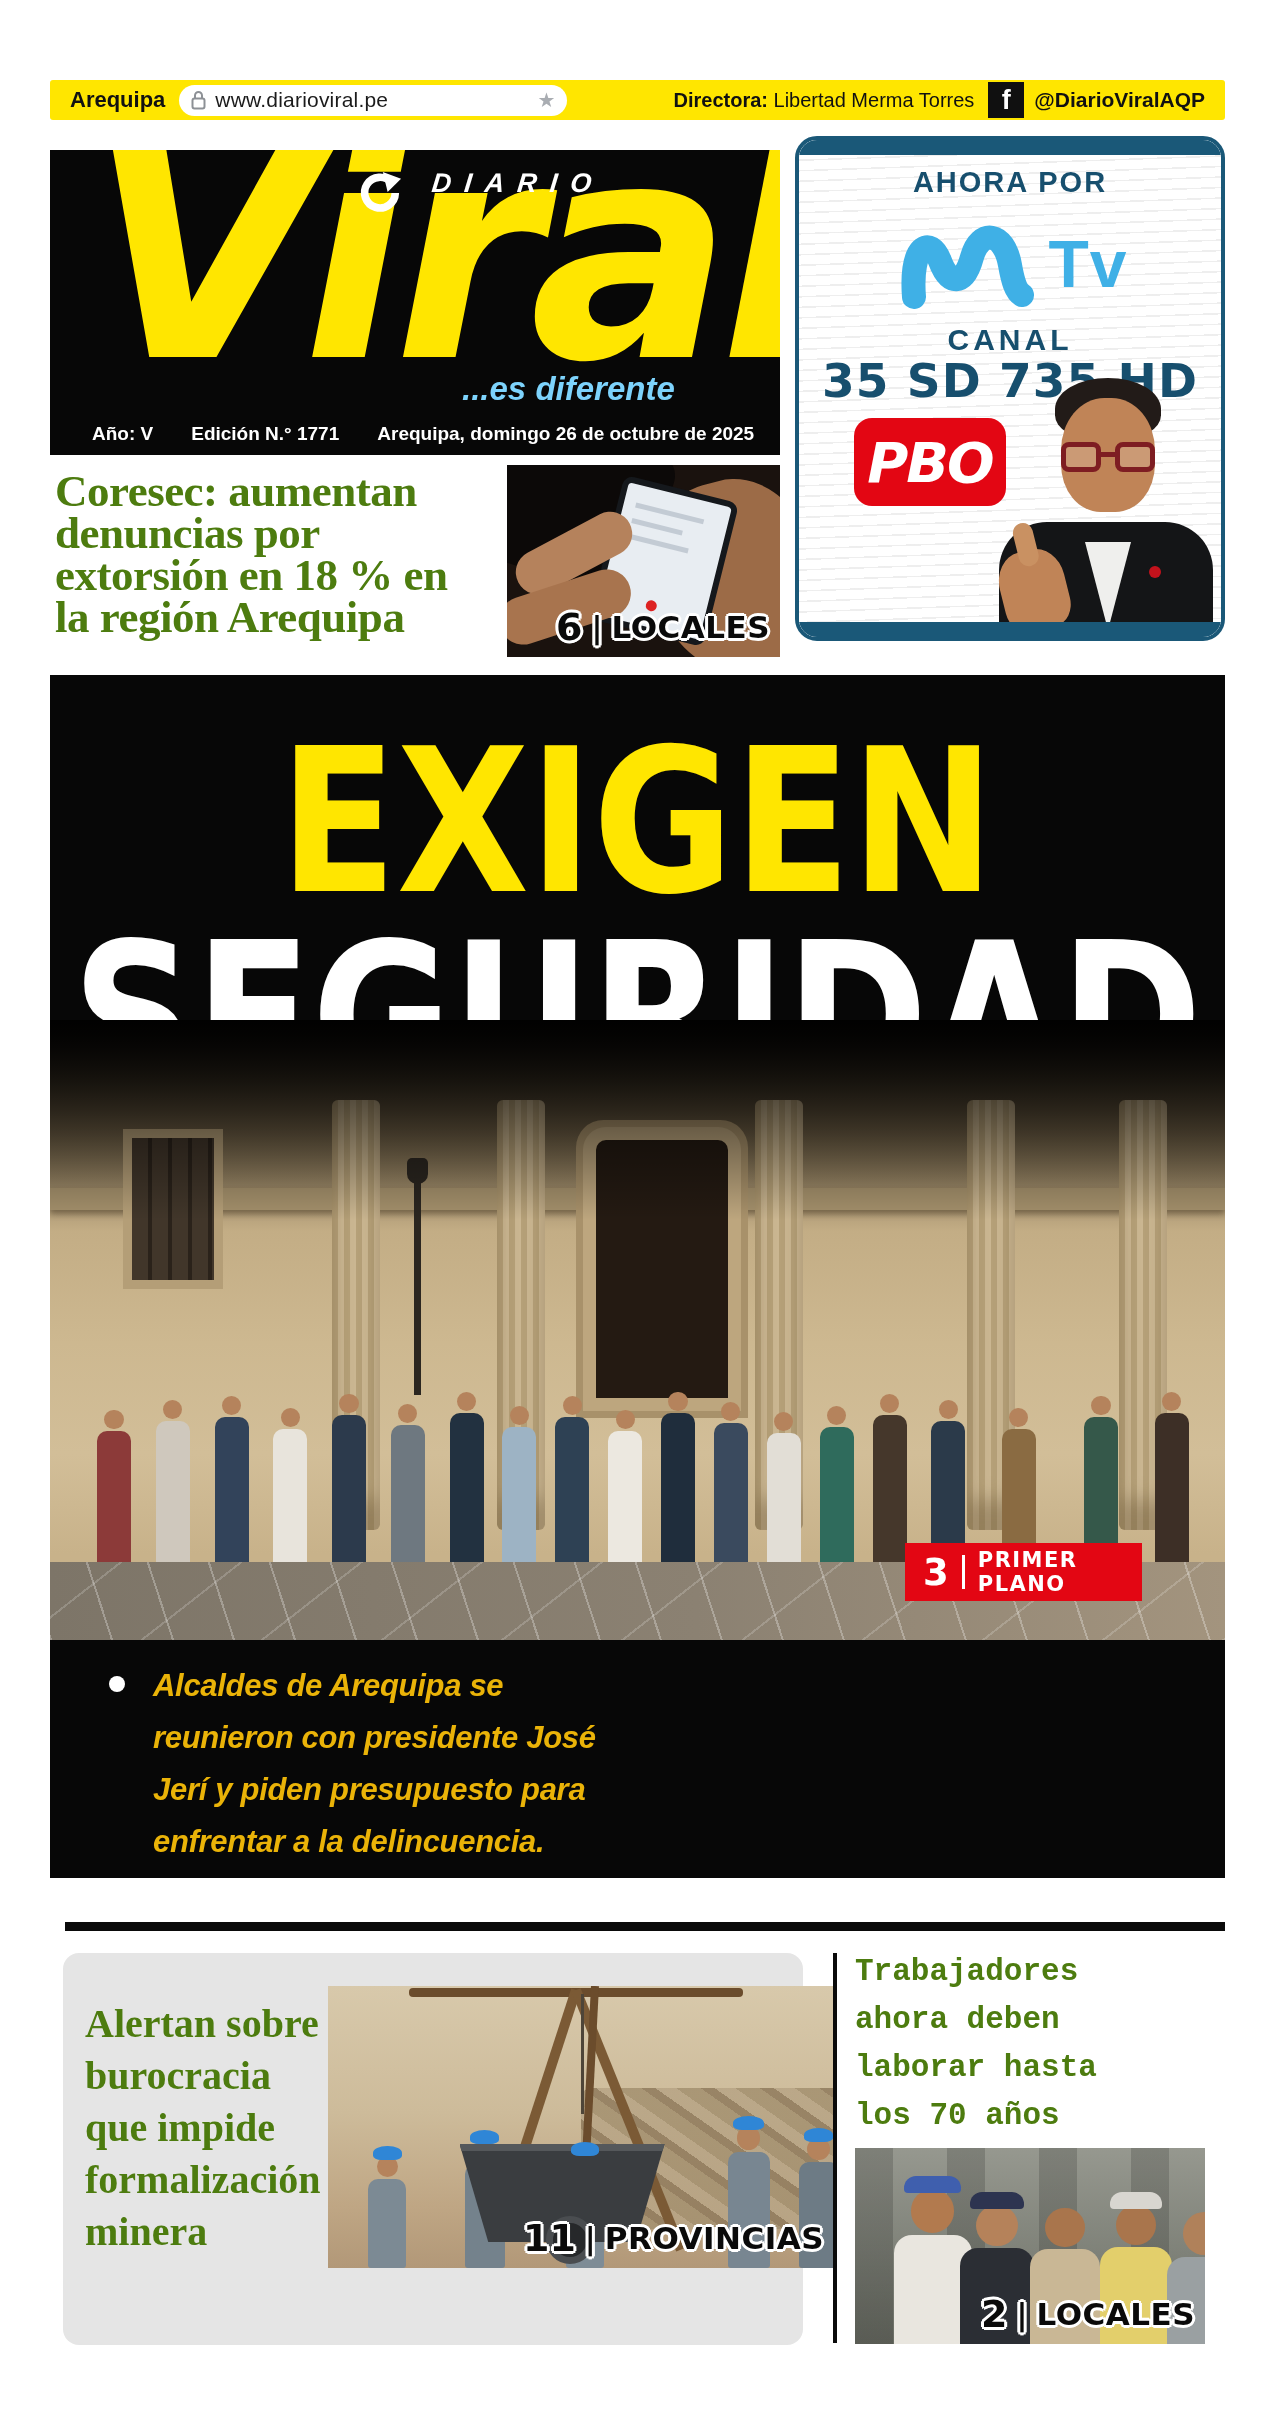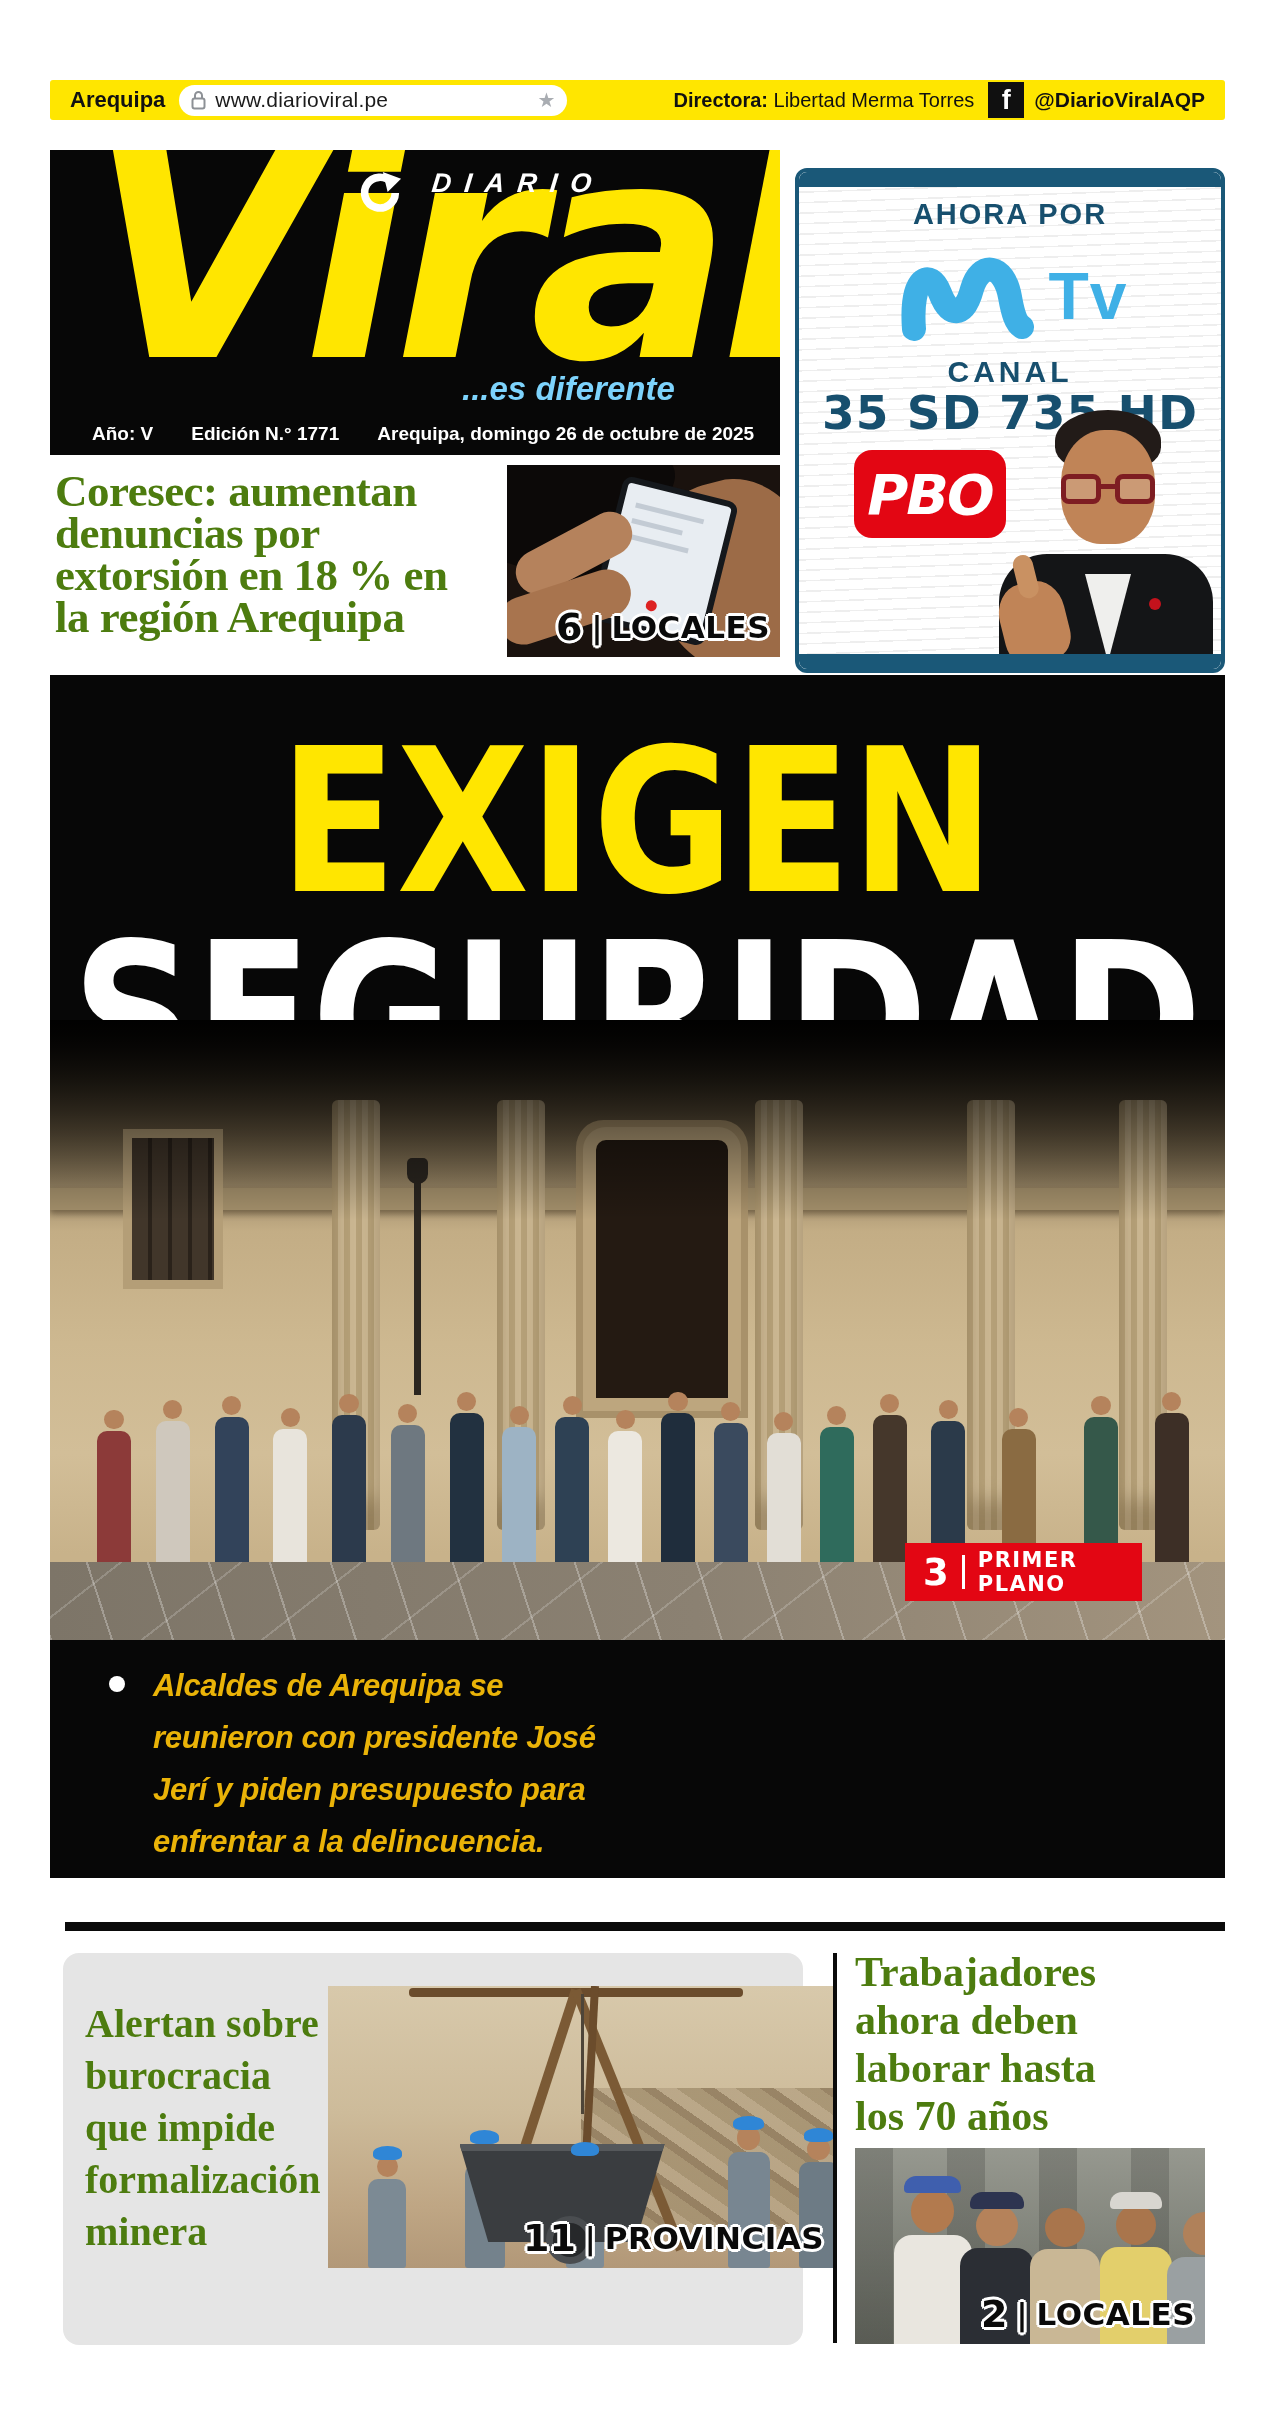--- a/index.html
+++ b/index.html
@@ -30,22 +30,22 @@
   .viral-icon{position:absolute;left:306px;top:20px;}
   .kicker{position:absolute;left:382px;top:18px;color:#fff;font-weight:bold;font-style:italic;
     font-size:27px;letter-spacing:13px;transform:skewX(-6deg);}
   .brand{position:absolute;left:38px;top:-46px;color:var(--yellow);font-family:"DejaVu Sans",sans-serif;
     font-size:300px;line-height:1;font-weight:bold;font-style:italic;letter-spacing:-12px;}
   .tagline{position:absolute;left:412px;top:220px;color:#7dd3fc;font-weight:bold;font-style:italic;font-size:33px;}
   .edition{position:absolute;left:0;bottom:10px;width:100%;display:flex;gap:38px;padding-left:42px;
     color:#fff;font-size:19px;font-weight:bold;}
 
   
-  .tvbox{position:absolute;left:795px;top:168px;width:430px;height:505px;background:#fff;
-    border:4px solid var(--teal);border-radius:12px;overflow:hidden;}
+  .tvbox{position:absolute;left:795px;top:136px;width:430px;height:505px;background:#fff;
+    border:4px solid var(--teal);border-radius:22px;overflow:hidden;}
   .tv-lines{position:absolute;inset:0;background:repeating-linear-gradient(178deg,#ffffff 0 9px,#ececec 9px 10.5px);opacity:.9;}
   .tv-cap-top,.tv-cap-bottom{position:absolute;left:0;width:100%;height:15px;background:var(--teal);z-index:3;}
   .tv-cap-top{top:0;} .tv-cap-bottom{bottom:0;}
   .tv-ahora{position:absolute;top:26px;width:100%;text-align:center;color:var(--teal-text);
     font-weight:bold;font-size:29px;letter-spacing:2px;z-index:2;}
   .tv-logo{position:absolute;top:60px;left:0;width:100%;height:115px;display:flex;align-items:center;
     justify-content:center;gap:6px;z-index:2;}
   .tv-tv{color:var(--mov-blue);font-size:66px;font-weight:bold;letter-spacing:1px;transform:translateY(6px);}
   .tv-canal{position:absolute;top:183px;width:100%;text-align:center;color:var(--teal-text);
     font-weight:bold;font-size:30px;letter-spacing:4px;z-index:2;}
@@ -140,21 +140,21 @@
   .pole.p3{left:52%;top:0;height:260px;transform:rotate(3deg);width:8px;background:#6b4c2c;}
   .crossbar{position:absolute;left:16%;top:2px;width:66%;height:9px;background:#6b4c2c;border-radius:4px;}
   .cable{position:absolute;left:50%;top:8px;width:3px;height:120px;background:#4e4538;}
   .cart{position:absolute;left:26%;bottom:26px;width:205px;height:98px;background:#3a3d40;
     clip-path:polygon(0 0,100% 0,86% 100%,14% 100%);border-top:7px solid #55585b;}
   .cart-wheel{position:absolute;left:43%;bottom:4px;width:48px;height:48px;background:#26282a;border-radius:50%;
     border:7px solid #4a4d50;}
   .mine-figs{position:absolute;inset:0;}
 
   .vline{position:absolute;left:833px;top:1953px;width:4px;height:390px;background:#0a0a0a;}
-  .workers-head{position:absolute;left:855px;top:1948px;width:360px;font-size:42px;line-height:48px;}
+  .workers-head{position:absolute;left:855px;top:1948px;width:360px;font-size:31px;line-height:48px;font-family:Liberation Mono, monospace;}
   .queue-photo{position:absolute;left:855px;top:2148px;width:350px;height:196px;overflow:hidden;
     background:linear-gradient(180deg,#96988f 0%,#7c7f76 60%,#6a6d64 100%);}
   .queue-photo::before{content:"";position:absolute;inset:0;
     background:repeating-linear-gradient(90deg,rgba(0,0,0,.16) 0 38px,transparent 38px 92px);}
   .queue-figs{position:absolute;inset:0;}
 
   
   .fig{position:absolute;bottom:0;display:flex;flex-direction:column;align-items:center;}
   .fig-hat{width:70%;height:11px;border-radius:7px 7px 2px 2px;margin-bottom:-4px;z-index:2;}
   .fig-head{width:56%;aspect-ratio:1/1;border-radius:50%;background:var(--skin,#b5835c);}

